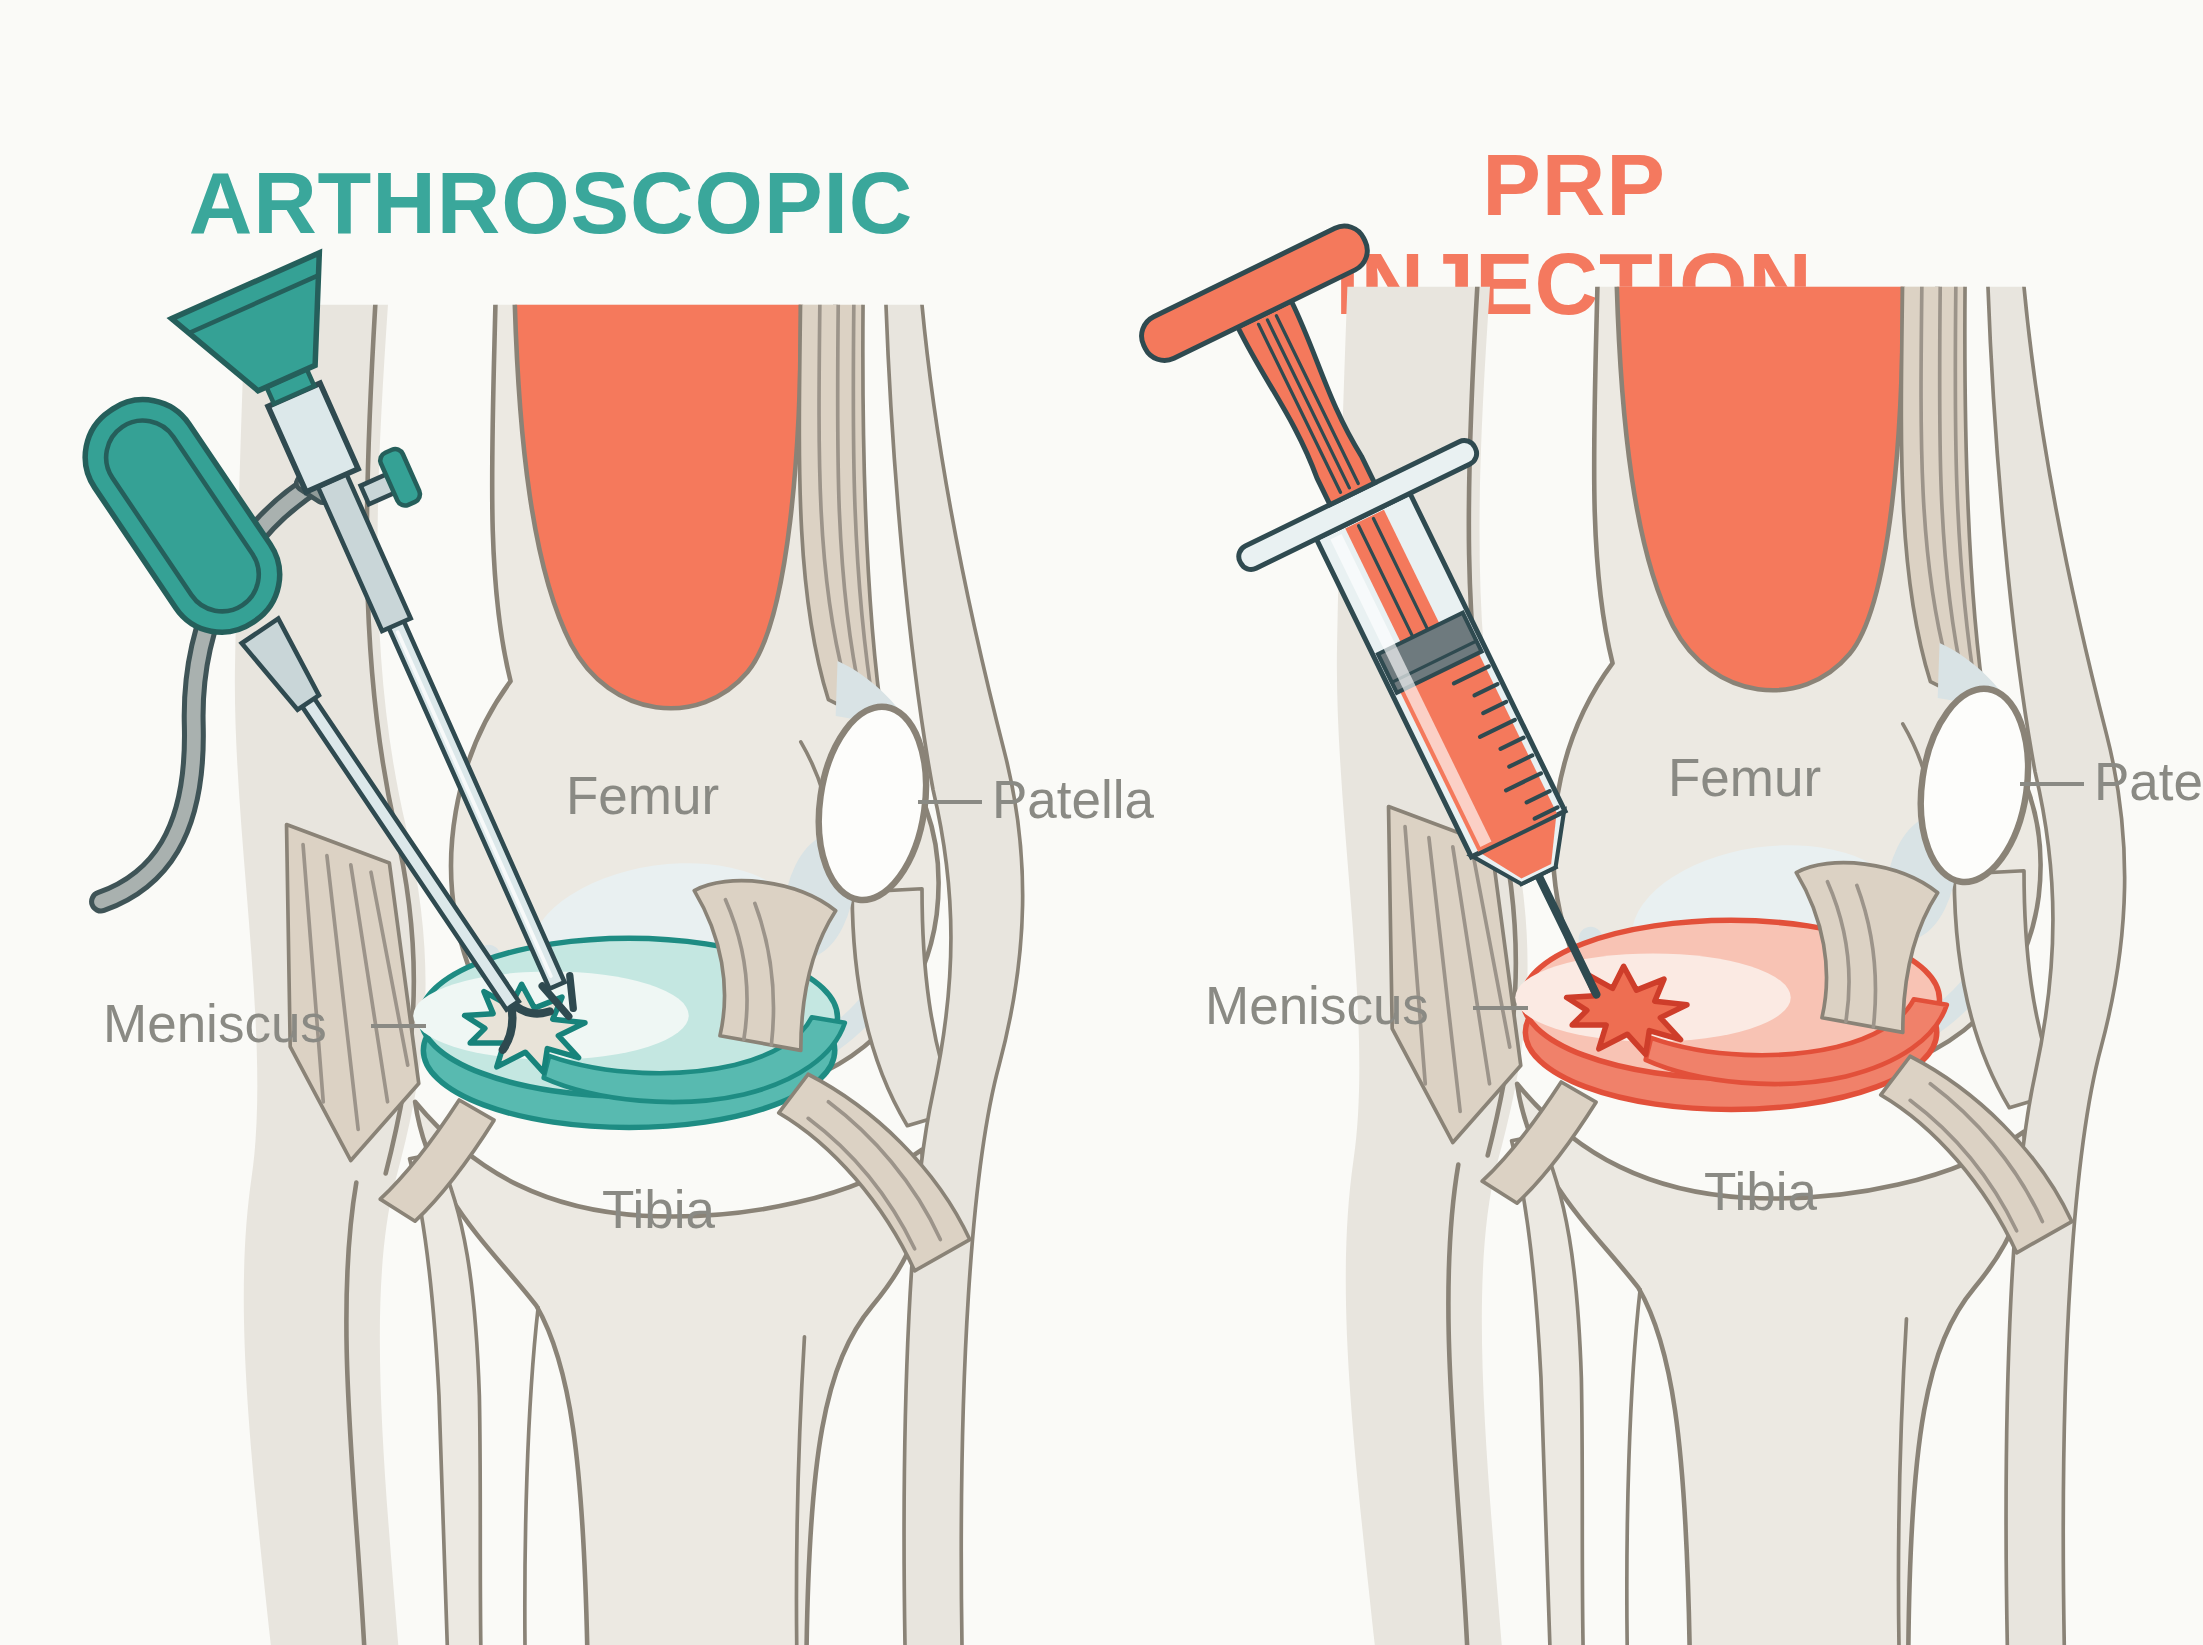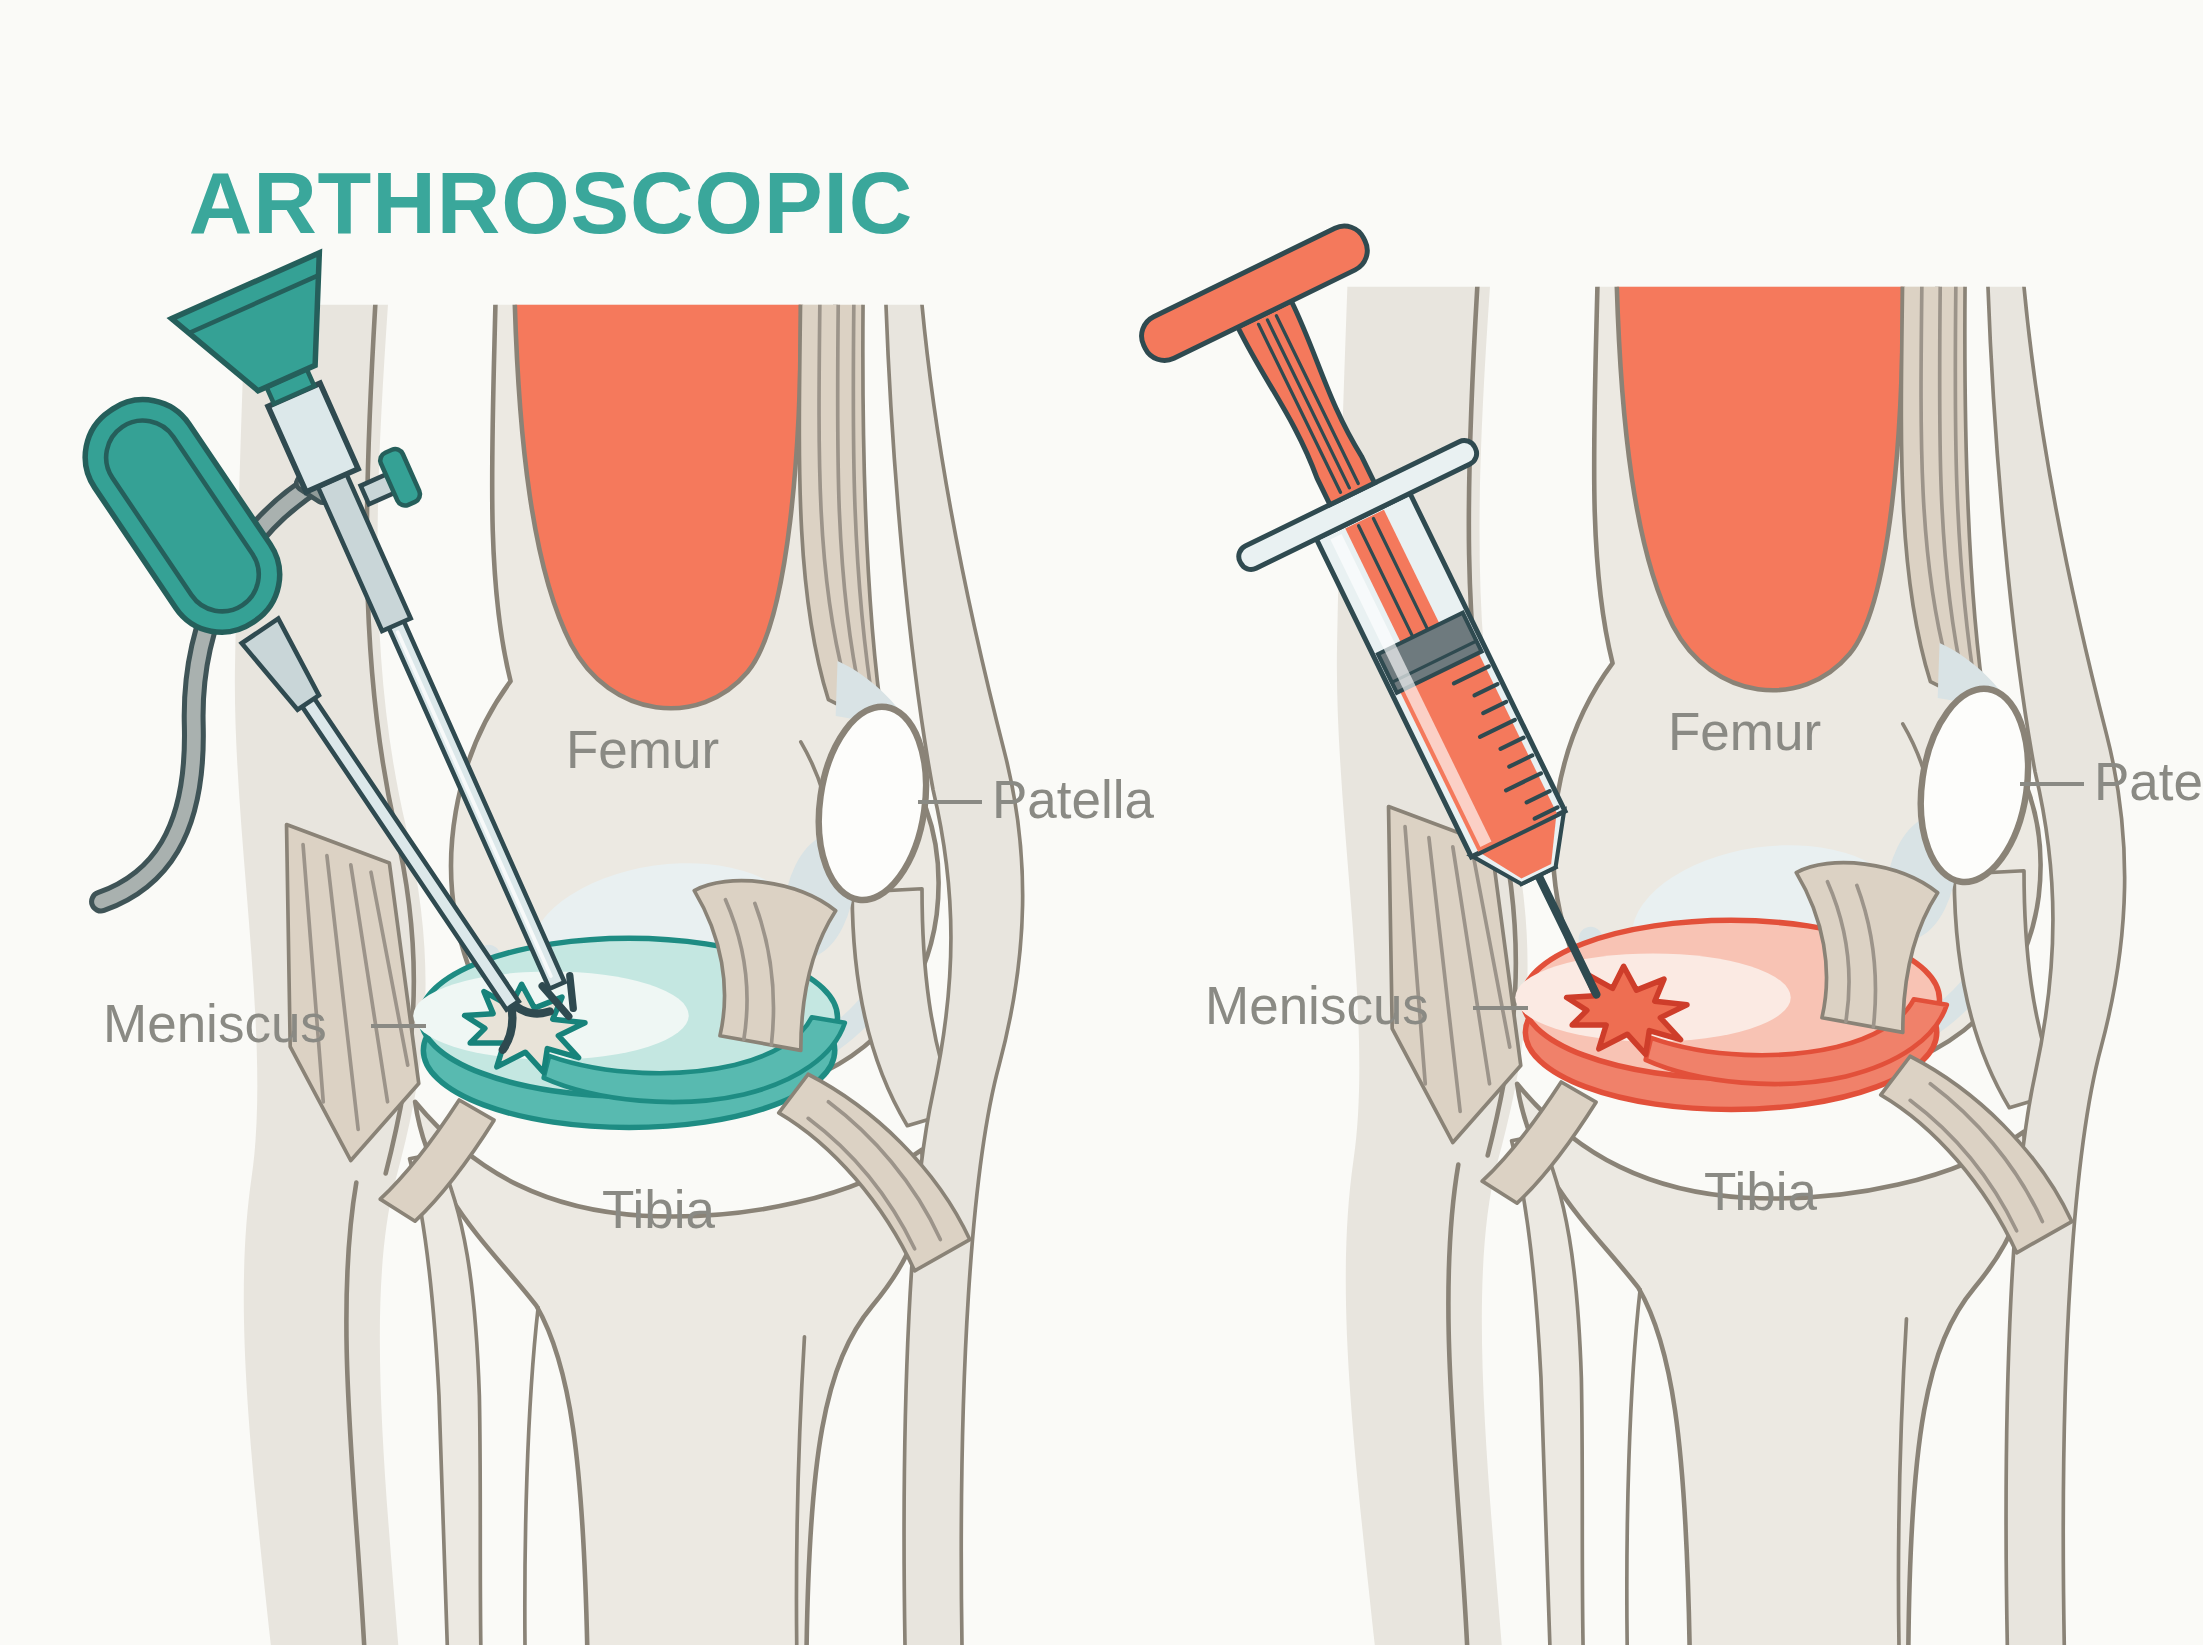--- a/index.html
+++ b/index.html
@@ -16,21 +16,21 @@
     text-align:center;font-weight:700;font-size:88px;line-height:1.12;
     letter-spacing:0.9px;color:var(--title-color,#444);
   }
   .panel--prp .panel-title{transform:translateX(-79px);}
   .figure{position:absolute;left:0;top:0;width:1102px;height:1646px;}
   .label{
     position:absolute;font-size:53px;color:var(--a-label-text,#8A8A84);
     white-space:nowrap;
   }
   .lead{position:absolute;height:3.7px;background:var(--a-label-text,#8A8A84);}
-  .lbl-femur{left:514px;top:701px;width:257px;text-align:center;}
+  .lbl-femur{left:514px;top:747px;width:257px;text-align:center;}
   .lbl-patella{left:992px;top:751px;text-align:center;}
   .lead-patella{left:918px;top:782px;width:64px;}
   .lbl-meniscus{left:103px;top:975px;width:266px;}
   .lead-meniscus{left:371px;top:1006px;width:55px;}
   .lbl-tibia{left:530px;top:1161px;width:257px;text-align:center;}
 </style>
 </head>
 <body style="background: rgb(250, 250, 247);">
 
 <svg width="0" height="0" style="position:absolute" aria-hidden="true">
@@ -171,20 +171,21 @@
 
   <div class="label lbl-femur">Femur</div>
   <div class="lead lead-patella"></div>
   <div class="label lbl-patella">Patella</div>
   <div class="lead lead-meniscus"></div>
   <div class="label lbl-meniscus">Meniscus</div>
   <div class="label lbl-tibia">Tibia</div>
 </section>
 
 <section class="panel panel--prp" style="--title-color: #F4795F; --m-stroke: #E2503A; --m-top: #F8C3B4; --m-side: #F0816A; --m-inner: #FBEAE3; --m-star-fill: #EE6E52; --m-star-stroke: #CE3D2A;">
+  <h1 class="panel-title"><span>PRP</span><br><span>INJECTION</span></h1>
 
   <svg class="figure" viewBox="0 0 1200 1792">
     <use href="#knee-base"></use>
     <use href="#right-tools"></use>
   </svg>
 
   <div class="label lbl-femur">Femur</div>
   <div class="lead lead-patella"></div>
   <div class="label lbl-patella">Patella</div>
   <div class="lead lead-meniscus"></div>

